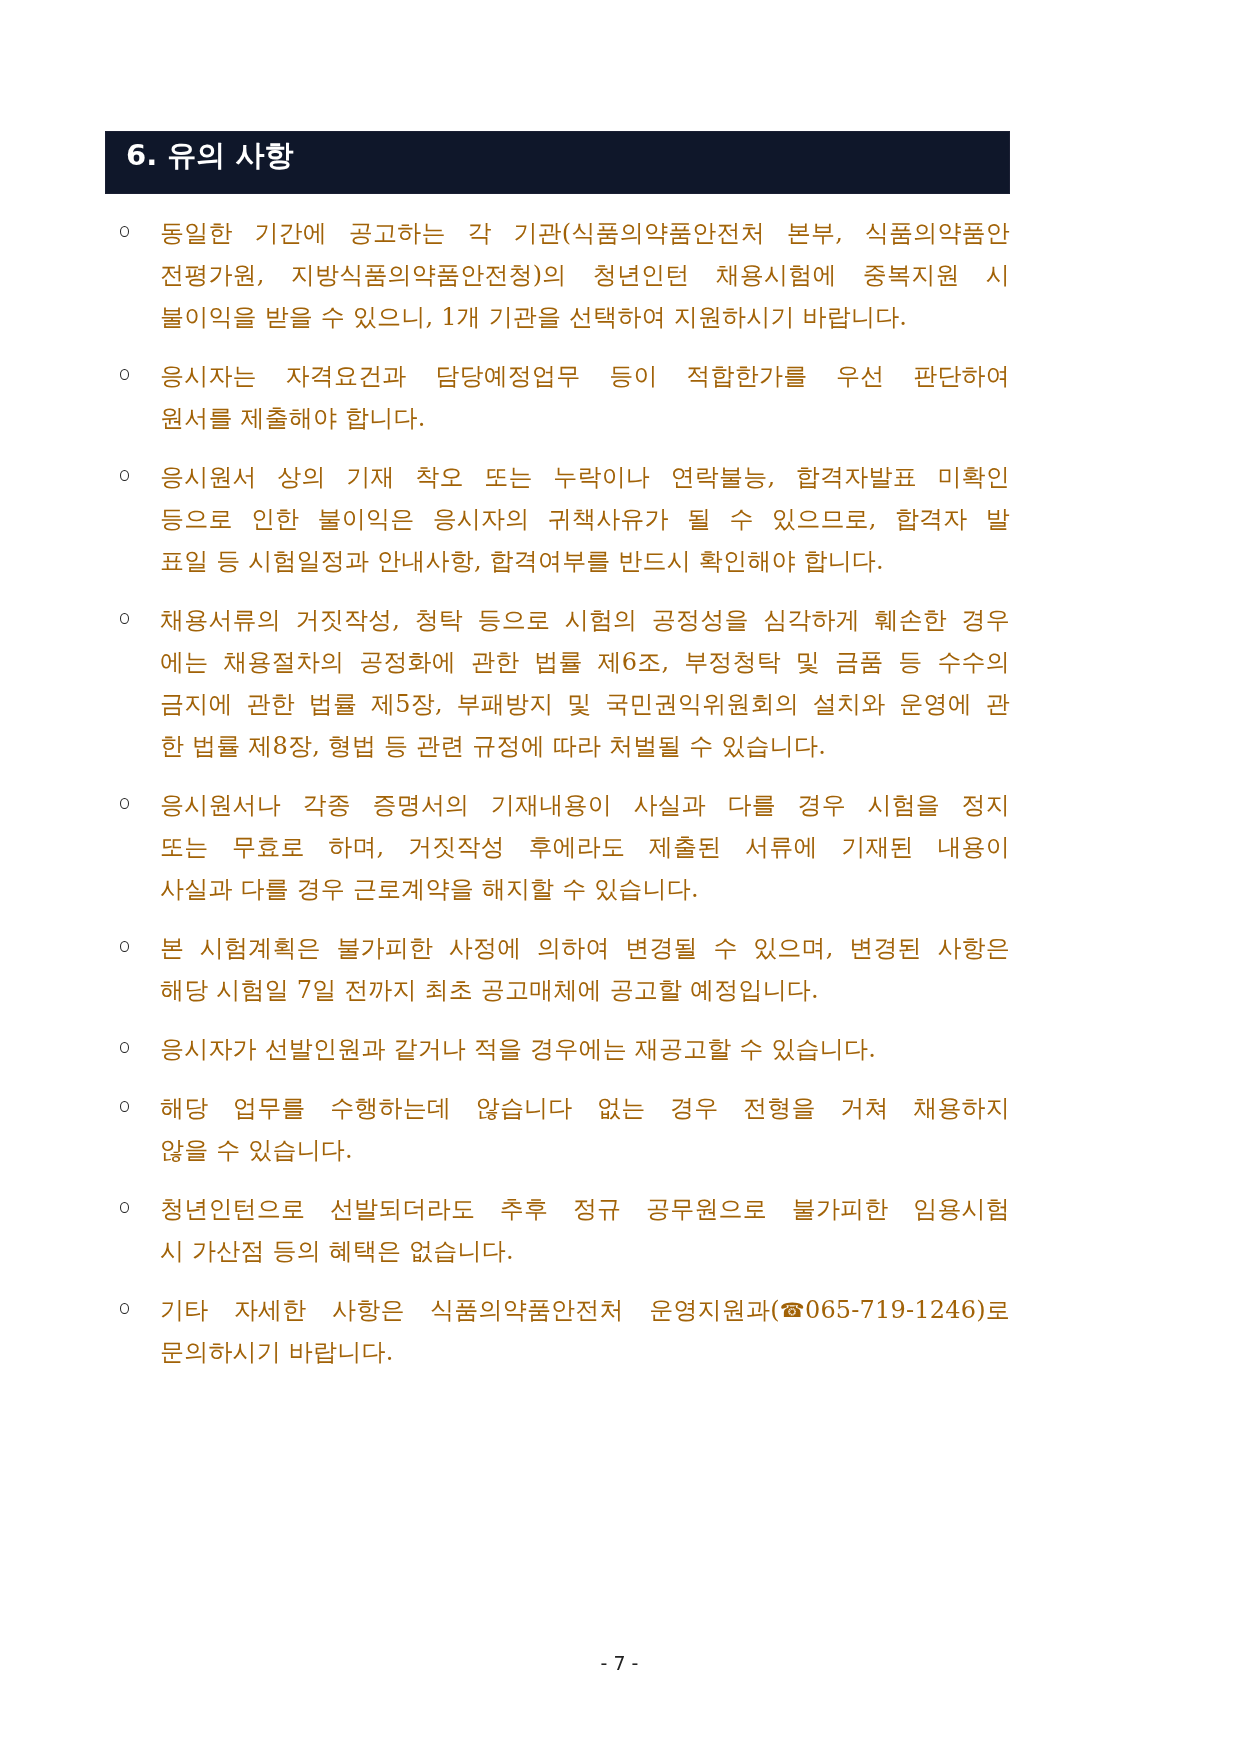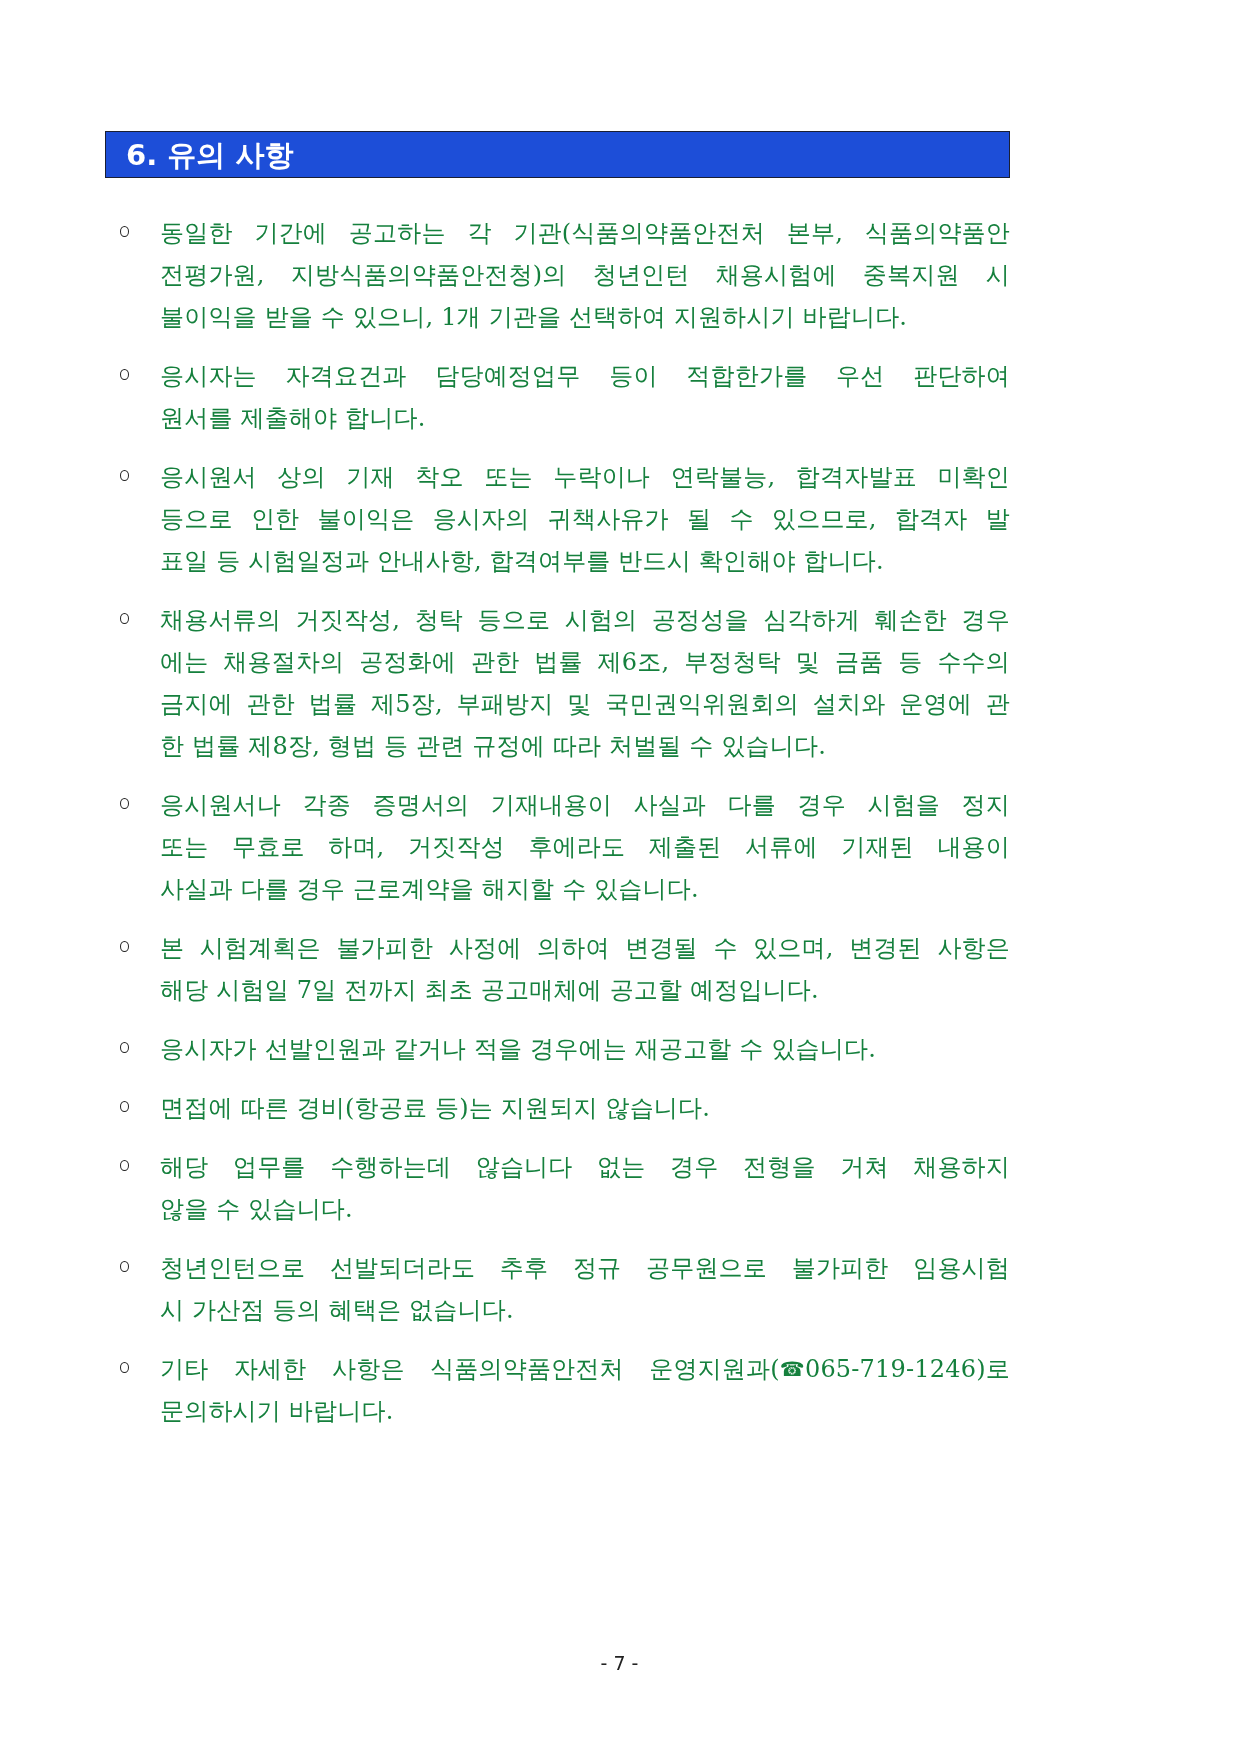--- a/index.html
+++ b/index.html
@@ -1,40 +1,40 @@
 <!DOCTYPE html>
 <html><head>
   <meta charset="utf-8">
   <style>
     html, body { margin: 0; padding: 0; background: #ffffff; }
     body { width: 1239px; height: 1752px; position: relative; overflow: hidden;
            font-family: "DejaVu Serif", "Liberation Serif", serif; color: #111; }
     .page { position: absolute; left: 0; top: 0; width: 1239px; height: 1752px; }
     .section-header {
-      position: absolute; left: 105px; top: 131px; width: 905px; height: 47px;
-      background: #1d4ed8; border-top: 1px solid #1a1f33; border-left: 1px solid #1a1f33;
+      position: absolute; left: 105px; top: 131px; width: 905px; height: 63px;
+      background: #0f172a; border-top: 1px solid #1a1f33; border-left: 1px solid #1a1f33;
       border-right: 1px solid #1a1f33; border-bottom: 1px solid #1a1f33;
       box-sizing: border-box;
       text-decoration: underline;
     }
     .section-title {
       position: absolute; left: 20px; top: 4px; color: #ffffff;
       font-family: "DejaVu Sans", "Liberation Sans", sans-serif;
       font-weight: bold; font-size: 29px; letter-spacing: 0px; line-height: 38px;
     }
     .items { position: absolute; left: 118px; top: 212px; width: 892px; }
     .item { position: relative; padding-left: 42px; margin-bottom: 17px; }
     .bullet {
       position: absolute; left: 2px; top: 14px; width: 9px; height: 11px;
       border: 1.5px solid #222; border-radius: 50%; box-sizing: border-box;
     }
     .line {
       display: block; font-size: 24px; line-height: 42px; height: 42px;
       white-space: nowrap; text-align: justify; text-align-last: justify;
-      letter-spacing: 0.2px; color: #15803d;
+      letter-spacing: 0.2px; color: #a16207;
     }
     .line.last { text-align-last: left; }
     .phone-icon { display: inline-block; font-size: 20px; vertical-align: 1px; }
     .page-number {
       position: absolute; left: 0; width: 1239px; top: 1652px; text-align: center;
       font-family: "DejaVu Sans", "Liberation Sans", sans-serif; font-size: 19px; color: #222;
     }
   </style>
 </head>
 <body>
@@ -86,24 +86,20 @@
       <span class="bullet"></span>
       <span class="line">본 시험계획은 불가피한 사정에 의하여 변경될 수 있으며, 변경된 사항은</span>
       <span class="line last">해당 시험일 7일 전까지 최초 공고매체에 공고할 예정입니다.</span>
     </div>
 
     <div class="item">
       <span class="bullet"></span>
       <span class="line last">응시자가 선발인원과 같거나 적을 경우에는 재공고할 수 있습니다.</span>
     </div>
 
-    <div class="item">
-      <span class="bullet"></span>
-      <span class="line last">면접에 따른 경비(항공료 등)는 지원되지 않습니다.</span>
-    </div>
 
     <div class="item">
       <span class="bullet"></span>
       <span class="line">해당 업무를 수행하는데 않습니다 없는 경우 전형을 거쳐 채용하지</span>
       <span class="line last">않을 수 있습니다.</span>
     </div>
 
     <div class="item">
       <span class="bullet"></span>
       <span class="line">청년인턴으로 선발되더라도 추후 정규 공무원으로 불가피한 임용시험</span>

